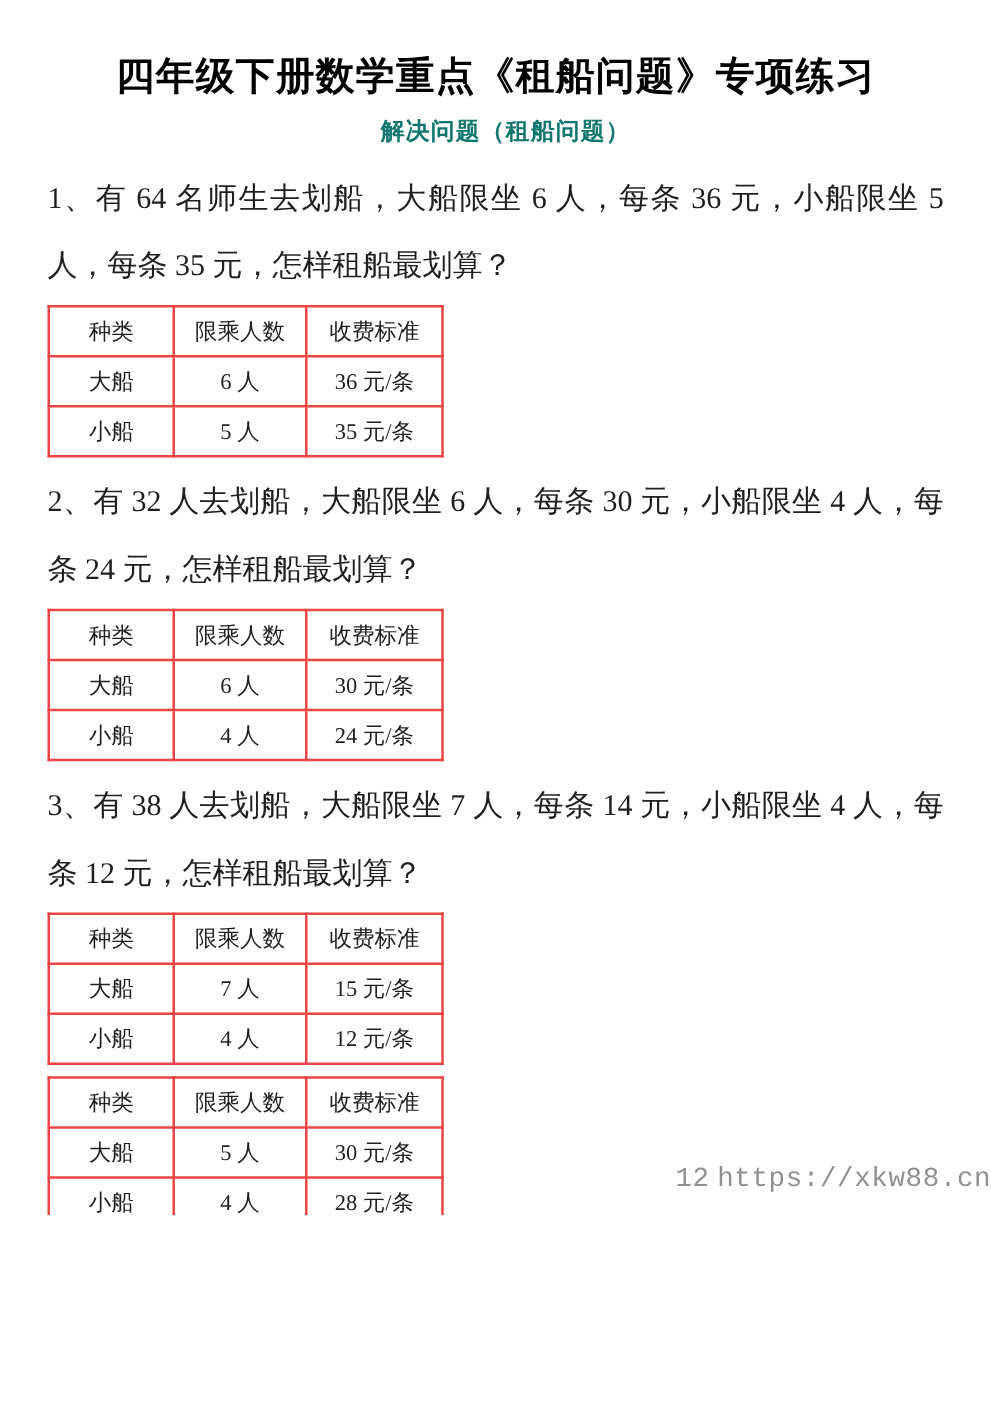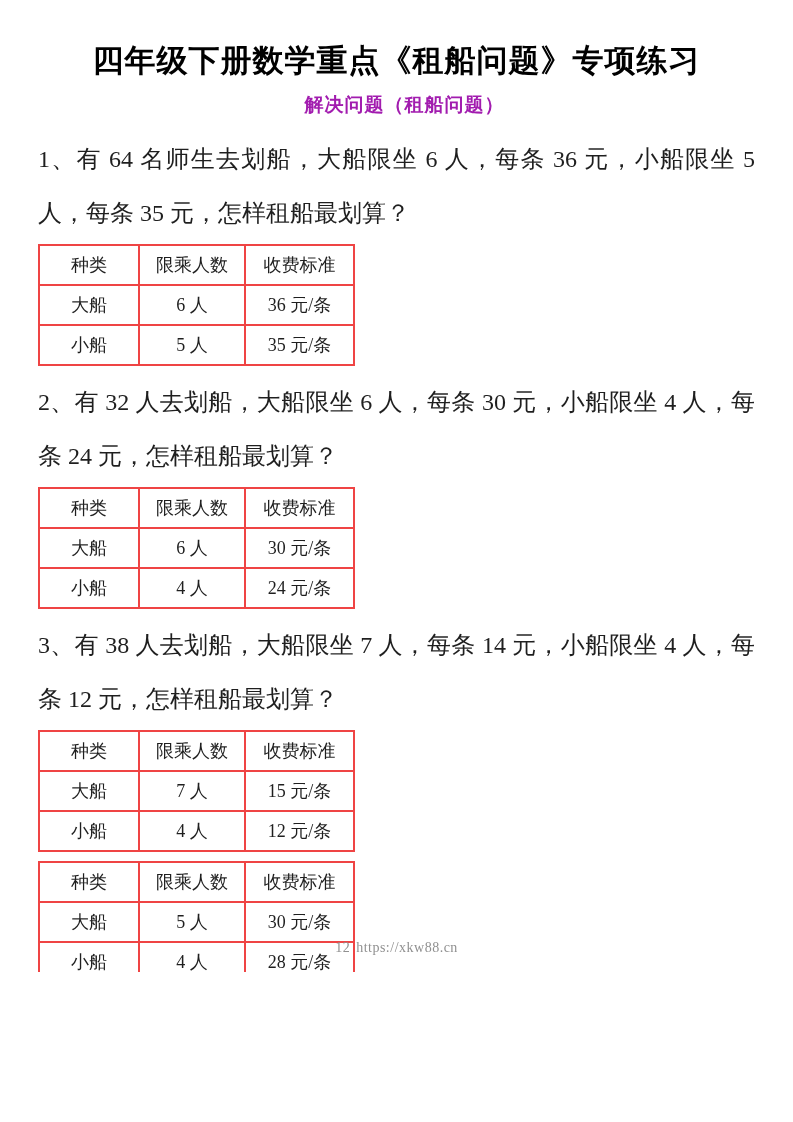--- a/index.html
+++ b/index.html
@@ -69,43 +69,44 @@
   .col-fee { width: 95px; }
 
   footer.doc-footer {
     position: absolute;
     left: 0;
     bottom: 16px;
     width: 100%;
     text-align: center;
   }
   .site-line {
-    font-family: Liberation Serif, serif;
-    font-size: 14px;
+    font-family: Liberation Mono, monospace;
+    font-size: 22px;
     color: #909090;
     letter-spacing: 0.5px;
+    text-align: right;
   }
   .site-line .footer-number { margin-right: 6px; }
   .page-indicator {
     margin-top: -2px;
     font-family: "Liberation Serif", "DejaVu Serif", serif;
     font-size: 9px;
     font-weight: bold;
     color: #1a1a1a;
     letter-spacing: -0.5px;
   }
 </style>
 </head>
 <body>
 
 <div class="page">
 
   <header class="doc-header">
     <h1 class="doc-title">四年级下册数学重点《租船问题》专项练习</h1>
-    <h2 class="doc-subtitle" style="color: #a21caf; padding-left: 16px;">解决问题（租船问题）</h2>
+    <h2 class="doc-subtitle" style="color: #0f766e; padding-left: 16px;">解决问题（租船问题）</h2>
   </header>
 
   <main class="problems">
 
     <section class="problem">
       <p class="problem-text">1、有 64 名师生去划船，大船限坐 6 人，每条 36 元，小船限坐 5 人，每条 35 元，怎样租船最划算？</p>
       <table class="boat-table">
         <tbody>
             <tr>
           <th class="col-type">种类</th>

